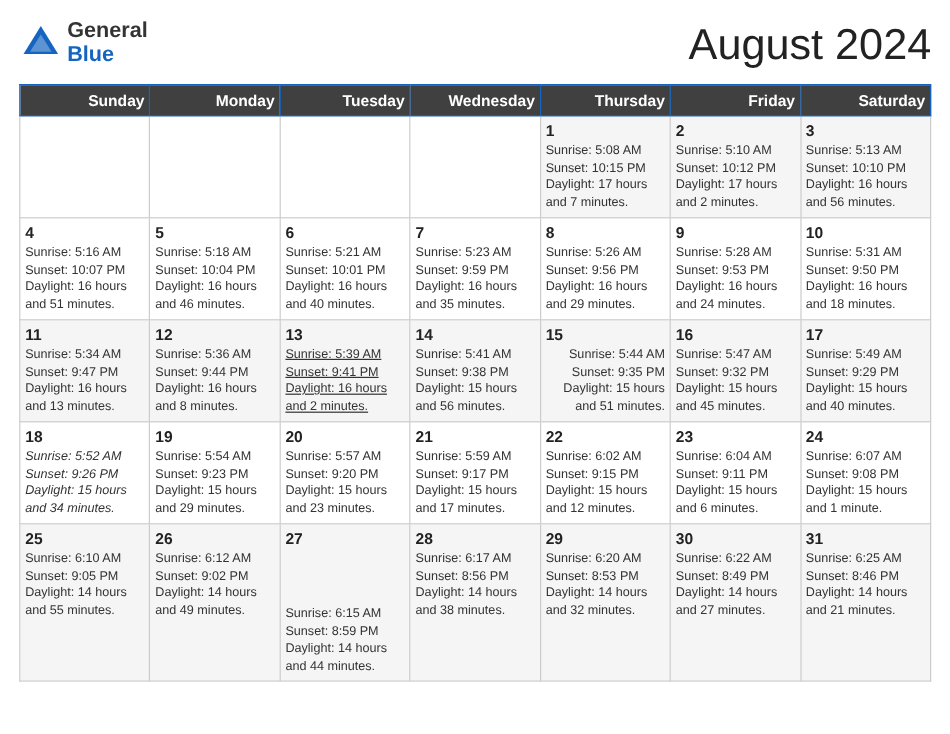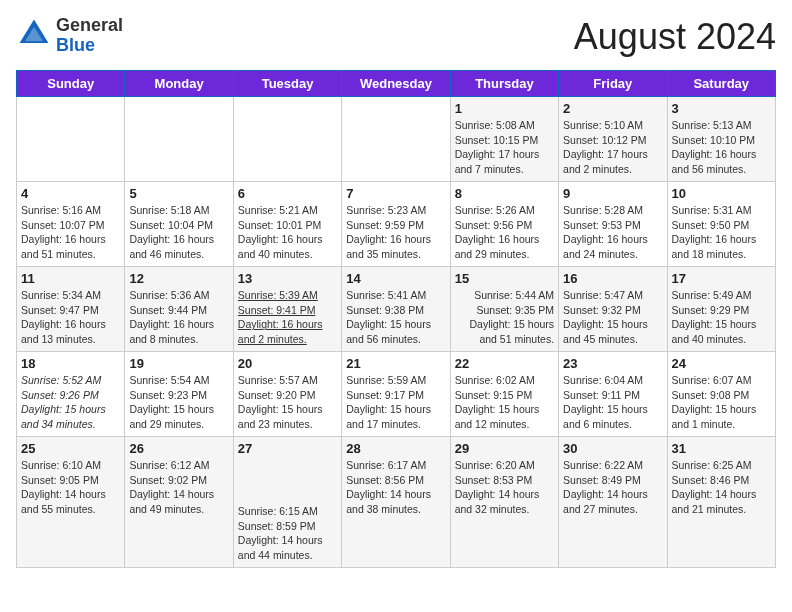--- a/index.html
+++ b/index.html
@@ -11,21 +11,21 @@
       padding: 16px;
     }
     .header {
       display: flex;
       align-items: flex-start;
       justify-content: space-between;
       margin-bottom: 12px;
     }
     .logo {
       display: flex;
-      align-items: flex-start;
+      align-items: center;
       gap: 4px;
     }
     .logo-text {
       font-size: 18px;
       font-weight: bold;
       line-height: 1.1;
     }
     .logo-general { color: #333; }
     .logo-blue { color: #1565c0; }
     .logo-icon {
@@ -43,24 +43,24 @@
     .calendar-subtitle {
       font-size: 16px;
       color: #444;
     }
     table {
       width: 100%;
       border-collapse: collapse;
       font-size: 11px;
     }
     thead th {
-      background-color: #6d28d9;
+      background-color: #404040;
       color: #fff;
       padding: 5px 4px;
-      text-align: center;
+      text-align: right;
       font-size: 13px;
       font-weight: bold;
       border: 1px solid #1565c0;
     }
     tbody td {
       border: 1px solid #ccc;
       vertical-align: top;
       padding: 4px;
       min-height: 70px;
       height: 85px;

